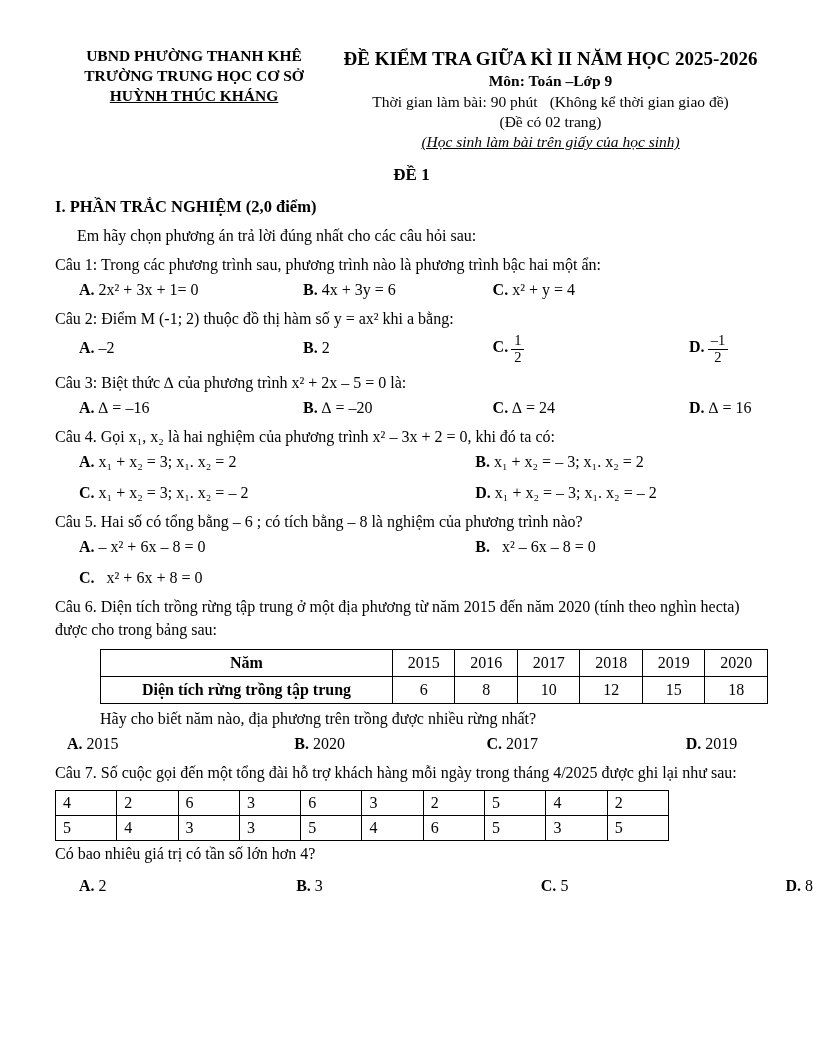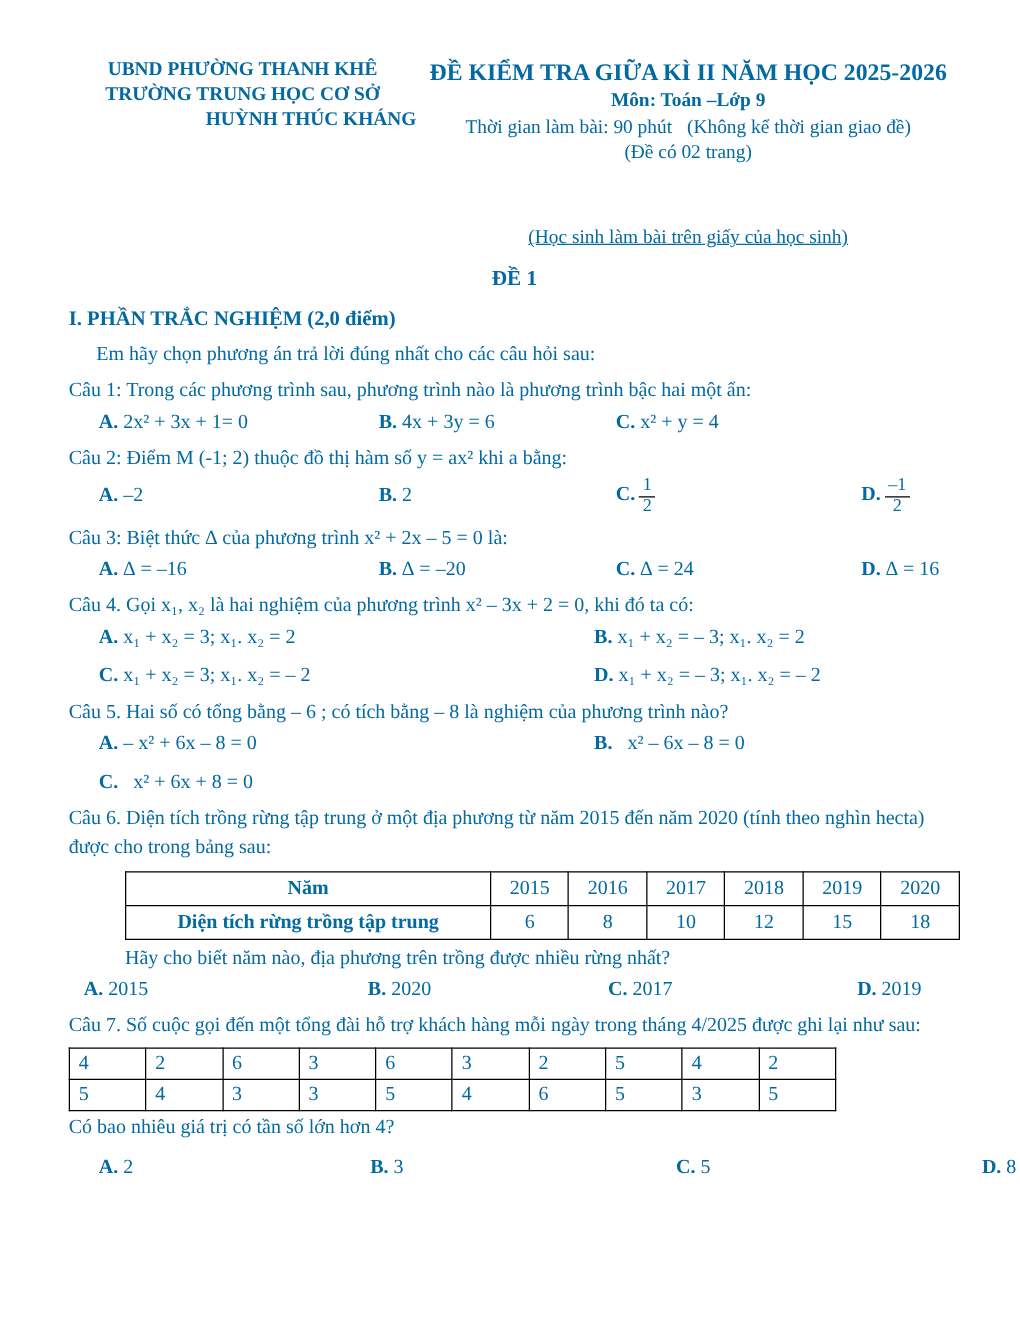--- a/index.html
+++ b/index.html
@@ -1,31 +1,31 @@
 <!DOCTYPE html>
 <html><head>
 <meta charset="utf-8">
 <style>
   html,body{margin:0;padding:0;background:#e8e8e8;}
   .page{
     width:816px;height:1056px;box-sizing:border-box;margin:0 auto;
-    background:#ffffff;color:#0369a1;
+    background:#ffffff;color:#000000;
     padding:46px 48px 0 55px;
     font-family:"Liberation Serif","DejaVu Serif",serif;
     font-size:16px;line-height:1.38;overflow:hidden;
   }
   .italic{margin-left:12px;}
-  .underline{text-align:right;}
+  .underline{text-decoration:underline;}
 
   .header{display:flex;align-items:flex-start;}
   .header-left{width:39%;text-align:center;font-weight:bold;font-size:15.5px;line-height:1.3;}
   .header-right{width:61%;text-align:center;font-size:15.5px;line-height:1.32;}
   .hr-title{font-weight:bold;font-size:19px;}
   .hr-sub{font-weight:bold;}
-  .hr-note{text-decoration:underline;margin-top:48px;}
+  .hr-note{font-style:italic;text-decoration:underline;}
 
   .exam-code{text-align:center;font-weight:bold;font-size:17px;margin-top:10px;}
   .section-title{font-weight:bold;font-size:16.5px;margin-top:10px;}
   .intro{margin-top:6px;margin-left:22px;}
 
   .q{margin-top:7px;}
   .stem .qlabel{font-weight:normal;}
   .opts{display:grid;margin-left:24px;margin-top:3px;align-items:baseline;gap:38px;}
   .opts4{grid-template-columns:27% 22% 23% 28%;}
   .opts4.last{grid-template-columns:26% 30% 30% 14%;margin-top:10px;}

